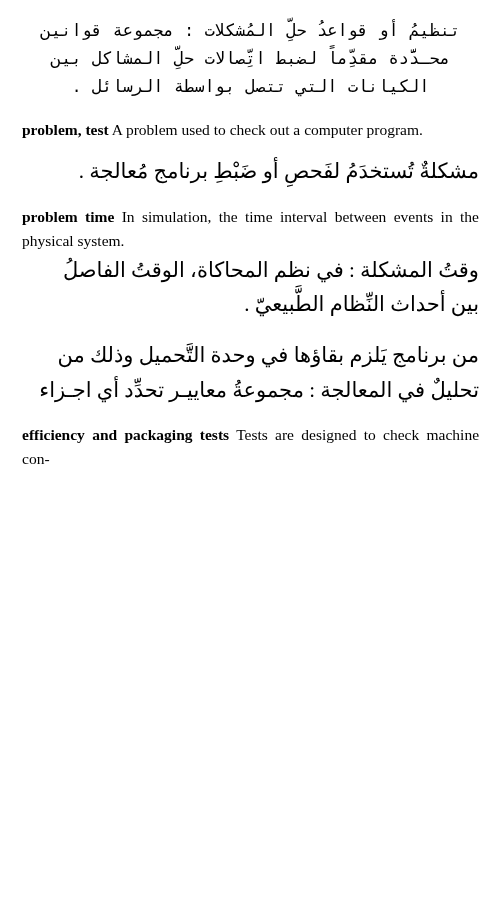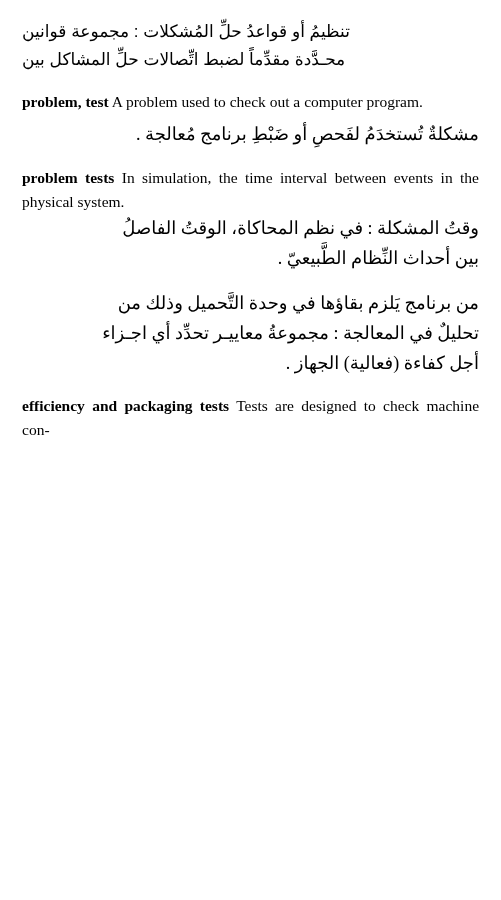--- a/index.html
+++ b/index.html
@@ -13,87 +13,87 @@
       min-height: 900px;
       background-color: #ffffff;
       font-family: 'Times New Roman', Times, serif;
       padding: 18px 22px 18px 22px;
       color: #000000;
     }
 
     .arabic-block {
       direction: rtl;
       text-align: right;
-      font-size: 18px;
+      font-size: 21px;
       line-height: 1.65;
       margin-bottom: 14px;
       font-family: 'Times New Roman', Times, serif;
     }
 
     .term-line {
-      margin-bottom: 6px;
+      margin-bottom: 12px;
     }
 
     .definition {
       font-size: 15.5px;
       line-height: 1.55;
       text-align: justify;
     }
 
     .entry-block {
       margin-bottom: 16px;
     }
 
     .top-arabic {
       direction: rtl;
-      text-align: left;
+      text-align: center;
       font-size: 17px;
       line-height: 1.65;
       margin-bottom: 16px;
-      font-family: Liberation Sans, sans-serif;
+      font-family: Liberation Mono, monospace;
     }
 
     .inline-term {
       font-weight: bold;
     }
   </style>
 </head>
 <body>
 
 <div class="top-arabic">
   <div>تنظيمُ أو قواعدُ حلِّ المُشكلات : مجموعة قوانين</div>
   <div>محـدَّدة مقدِّماً لضبط اتِّصالات حلِّ المشاكل بين</div>
+  <div>الكيانات التي تتصل بواسطة الرسائل .</div>
 </div>
 
 <div class="entry-block">
   <div class="term-line definition">
     <span class="inline-term">problem, test</span>
     <span> A problem used to check out a computer program.</span>
   </div>
   <div class="arabic-block">
     <div>مشكلةٌ تُستخدَمُ لفَحصِ أو ضَبْطِ برنامج مُعالجة .</div>
   </div>
 </div>
 
 <div class="entry-block">
   <div class="definition">
-    <span class="inline-term">problem tests</span>
+    <span class="inline-term">problem time</span>
     <span>  In simulation, the time interval between events in the physical system.</span>
   </div>
   <div class="arabic-block">
     <div>وقتُ المشكلة : في نظم المحاكاة، الوقتُ الفاصلُ</div>
     <div>بين أحداث النِّظام الطَّبيعيّ .</div>
   </div>
 </div>
 
 <div class="entry-block">
   <div class="arabic-block">
     <div>من برنامج يَلزم بقاؤها في وحدة التَّحميل وذلك من</div>
     <div>تحليلٌ في المعالجة : مجموعةُ معاييـر تحدِّد أي اجـزاء</div>
-    <div>أجل كفاءة (فعالية) الجهاز .</div>
   </div>
 </div>
 
 <div class="entry-block">
   <div class="definition">
     <span class="inline-term">efficiency</span>
     <span> <strong>and</strong> </span>
     <span class="inline-term">packaging</span>
     <span> </span>
     <span class="inline-term">tests</span>

